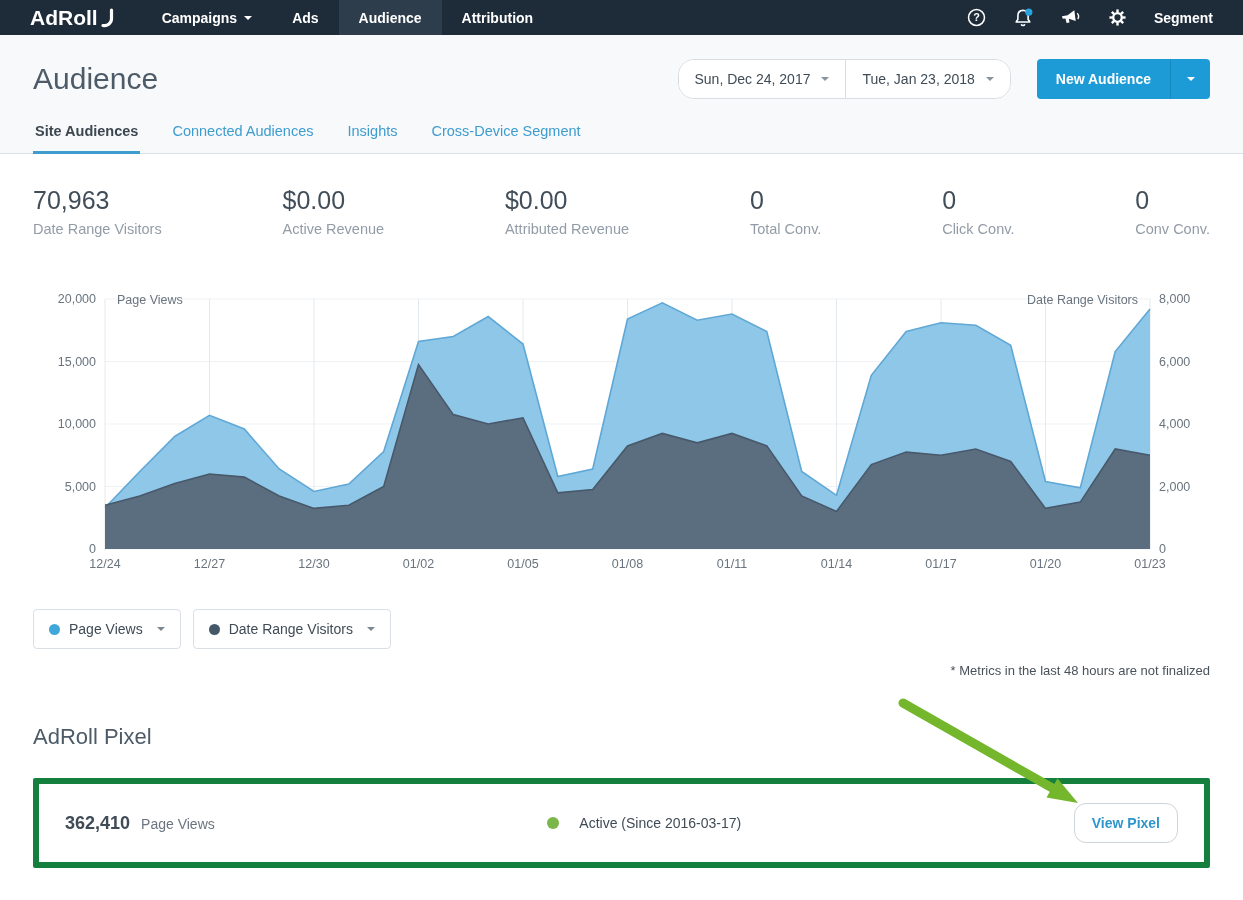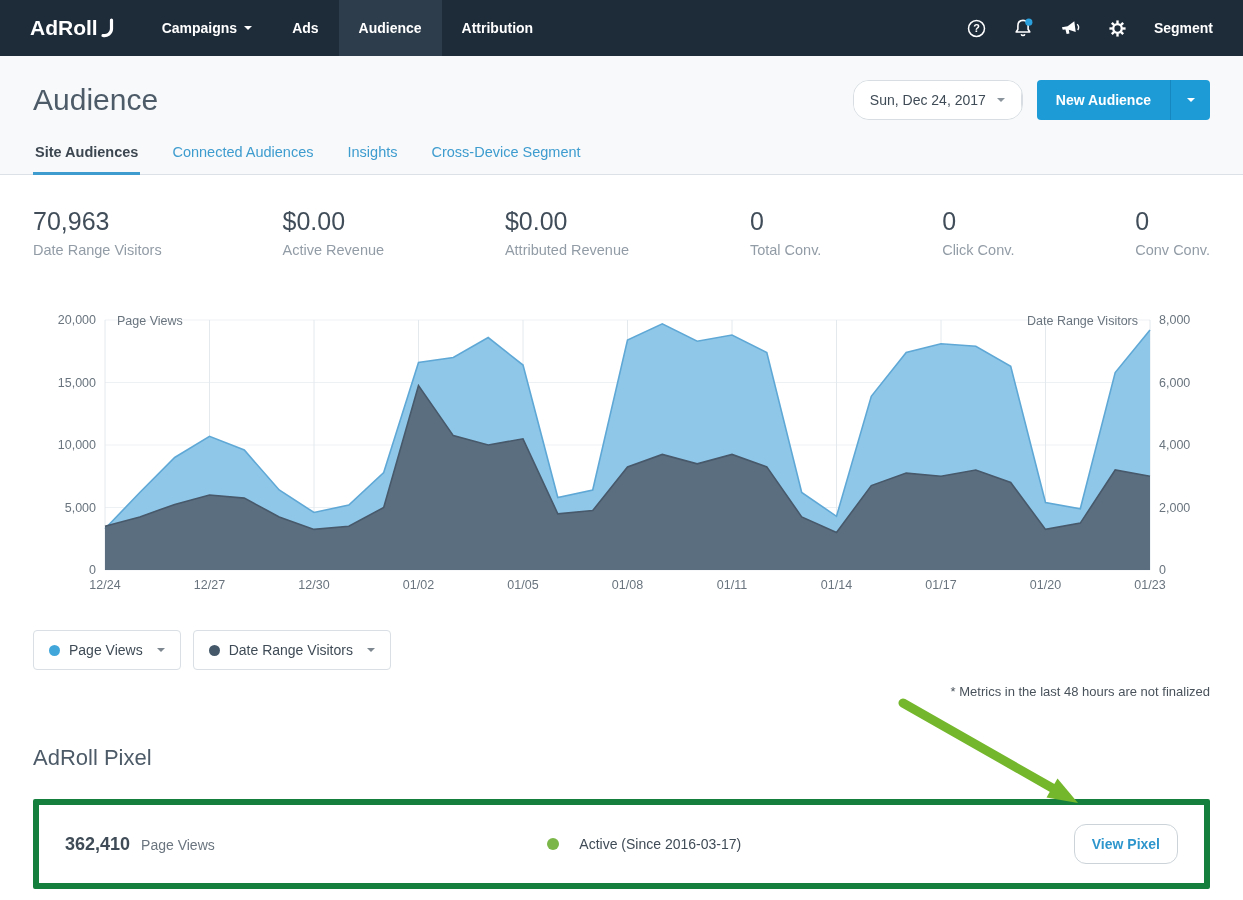--- a/index.html
+++ b/index.html
@@ -1,39 +1,39 @@
 <!DOCTYPE html>
 <html><head>
 <meta charset="utf-8">
 <style>
   *{box-sizing:border-box;margin:0;padding:0}
   html,body{width:1243px;height:900px}
   body{font-family:"Liberation Sans",sans-serif;background:#fff;position:relative;overflow:hidden;color:#3f4b56}
 
   
-  .navbar{height:56px;background:#1e2b39;display:flex;align-items:stretch;color:#fff}
+  .navbar{height:35px;background:#1e2b39;display:flex;align-items:stretch;color:#fff}
   .logo{display:flex;align-items:center;padding:0 28px 0 30px;font-size:21px;font-weight:700;cursor:pointer}
   .nav-items{display:flex}
   .nav-item{display:flex;align-items:center;gap:7px;padding:0 20px;font-size:14px;font-weight:700;color:#fff;cursor:pointer}
   .nav-item.active{background:#2e3d4c}
   .caret{width:0;height:0;border-left:4px solid transparent;border-right:4px solid transparent;border-top:4px solid currentColor;display:inline-block}
   .nav-right{margin-left:auto;display:flex;align-items:center;gap:27px;padding-right:30px}
   .icon-btn{display:flex;align-items:center;cursor:pointer}
   .segment{font-size:14px;font-weight:700;cursor:pointer}
 
   
   .hero{background:#f7f9fa}
   .page-header{display:flex;justify-content:space-between;align-items:center;padding:24px 33px 0}
   .page-header h1{font-size:30px;font-weight:400;color:#4d5b68}
   .header-controls{display:flex;align-items:center}
   .date-group{display:flex;background:#fff;border:1px solid #d7dde2;border-radius:16px;overflow:hidden}
   .date-btn{display:flex;align-items:center;gap:11px;padding:0 16px;height:38px;background:#fff;border:none;font-size:14px;color:#3f4b56;cursor:pointer;font-family:inherit}
   .date-btn.first{border-right:1px solid #d7dde2}
   .caret.gray{border-top-color:#8a949d}
-  .split{display:flex;margin-left:14px}
+  .split{display:flex;margin-left:26px}
   .btn-primary{height:40px;background:#1d9bd7;color:#fff;border:none;font-size:14px;font-weight:700;padding:0 19px;border-radius:4px 0 0 4px;cursor:pointer;font-family:inherit}
   .btn-caret{width:40px;height:40px;background:#1d9bd7;border:none;border-left:1px solid #1687bf;border-radius:0 4px 4px 0;display:flex;align-items:center;justify-content:center;cursor:pointer}
   .btn-caret .caret{border-top-color:#fff}
   .tabs{display:flex;gap:30px;padding:0 33px;margin-top:18px;border-bottom:1px solid #dbe1e6}
   .tab{font-size:14.5px;color:#3e9ccf;padding:6px 2px 12px;border-bottom:3px solid transparent;margin-bottom:-1px;cursor:pointer}
   .tab.active{color:#3d4751;font-weight:700;border-bottom-color:#3e9ccf}
 
   
   .stats{display:flex;justify-content:space-between;padding:32px 33px 0;background:#fff}
   .stat-value{font-size:25px;color:#414e5a}
@@ -127,20 +127,24 @@
   </div>
 </nav>
 
 <div class="hero">
   <div class="page-header">
     <h1>Audience</h1>
     <div class="header-controls">
       <div class="date-group">
         <button class="date-btn first">
           <span>Sun, Dec 24, 2017</span>
+          <span class="caret gray"></span>
+        </button>
+        <button class="date-btn">
+          <span>Tue, Jan 23, 2018</span>
           <span class="caret gray"></span>
         </button>
       </div>
       <div class="split">
         <button class="btn-primary">New Audience</button>
         <button class="btn-caret">
           <span class="caret"></span>
         </button>
       </div>
     </div>

